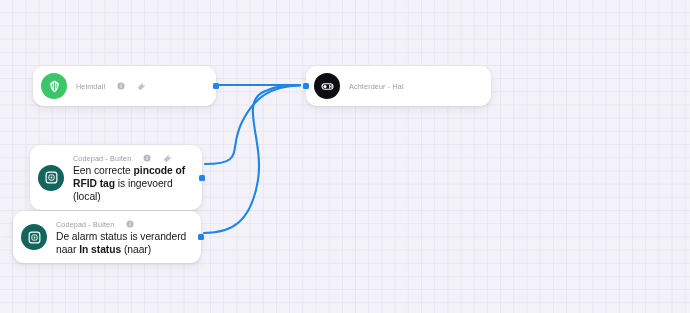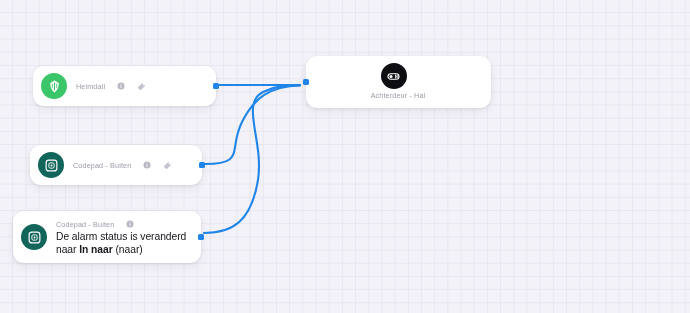--- a/index.html
+++ b/index.html
@@ -100,21 +100,21 @@
     top: 50%;
     transform: translateY(-50%);
   }
   .port-out { right: -3px; }
   .port-in  { left: -3px; }
 
   
   #node-heimdall { left: 33px;  top: 66px;  width: 183px; }
   #node-codepad-rfid { left: 30px; top: 145px; width: 172px; }
   #node-codepad-status { left: 13px; top: 211px; width: 188px; }
-  #node-achterdeur { left: 306px; top: 56px; width: 185px; flex-direction: column; }
+  #node-achterdeur { left: 306px; top: 66px; width: 185px; }
 </style>
 </head>
 <body>
 
 <div id="canvas">
 
   <svg id="edges" viewBox="0 0 690 313" width="690" height="313">
     <g fill="none" stroke="#1f85e8" stroke-width="2.1" stroke-linecap="round">
       <path d="M 219 85 L 300 85"></path>
       <path d="M 205 164 C 246 164, 228 150, 242 122 C 254 98, 270 86, 300 85.5"></path>
@@ -169,20 +169,23 @@
             <circle cx="8" cy="4.5" r="1.1" fill="#ffffff"></circle>
           </svg>
         </span>
         <span class="hdr-icon">
           <svg width="9" height="9" viewBox="0 0 16 16" aria-hidden="true">
             <path d="M9.3 1.6 L14.4 6.7 L7.3 13.8 C6.6 14.5 5.6 14.5 5.0 13.8 L2.2 11.0 C1.5 10.4 1.5 9.4 2.2 8.7 Z" fill="#c3c3cf"></path>
             <circle cx="11.1" cy="4.9" r="1.25" fill="#ffffff"></circle>
           </svg>
         </span>
       </div>
+      <div class="node-title">
+        <span>Een correcte </span><b>pincode of RFID tag</b><span> is ingevoerd (local)</span>
+      </div>
     </div>
     <span class="port port-out"></span>
   </div>
 
   <div class="node" id="node-codepad-status">
     <div class="node-icon icon-codepad">
       <svg width="15" height="15" viewBox="0 0 24 24" aria-hidden="true">
         <rect x="3.4" y="3.4" width="17.2" height="17.2" rx="4.4" fill="none" stroke="#ffffff" stroke-width="1.9"></rect>
         <rect x="7.8" y="7.8" width="8.4" height="8.4" rx="2.4" fill="none" stroke="#ffffff" stroke-width="1.6"></rect>
         <circle cx="12" cy="12" r="1.5" fill="#ffffff"></circle>
@@ -193,21 +196,21 @@
         <span class="node-subtitle">Codepad - Buiten</span>
         <span class="hdr-icon">
           <svg width="8" height="8" viewBox="0 0 16 16" aria-hidden="true">
             <circle cx="8" cy="8" r="7" fill="#b8b8c4"></circle>
             <rect x="7.1" y="6.6" width="1.8" height="5.2" rx="0.8" fill="#ffffff"></rect>
             <circle cx="8" cy="4.5" r="1.1" fill="#ffffff"></circle>
           </svg>
         </span>
       </div>
       <div class="node-title">
-        <span>De alarm status is veranderd naar </span><b>In naar</b><span> (naar)</span>
+        <span>De alarm status is veranderd naar </span><b>In status</b><span> (naar)</span>
       </div>
     </div>
     <span class="port port-out"></span>
   </div>
 
   <div class="node" id="node-achterdeur">
     <div class="node-icon icon-switch">
       <svg width="15" height="15" viewBox="0 0 24 24" aria-hidden="true">
         <rect x="3.2" y="7.6" width="17.6" height="8.8" rx="4.4" fill="none" stroke="#ffffff" stroke-width="1.7"></rect>
         <circle cx="8.0" cy="12" r="2.5" fill="#ffffff"></circle>

